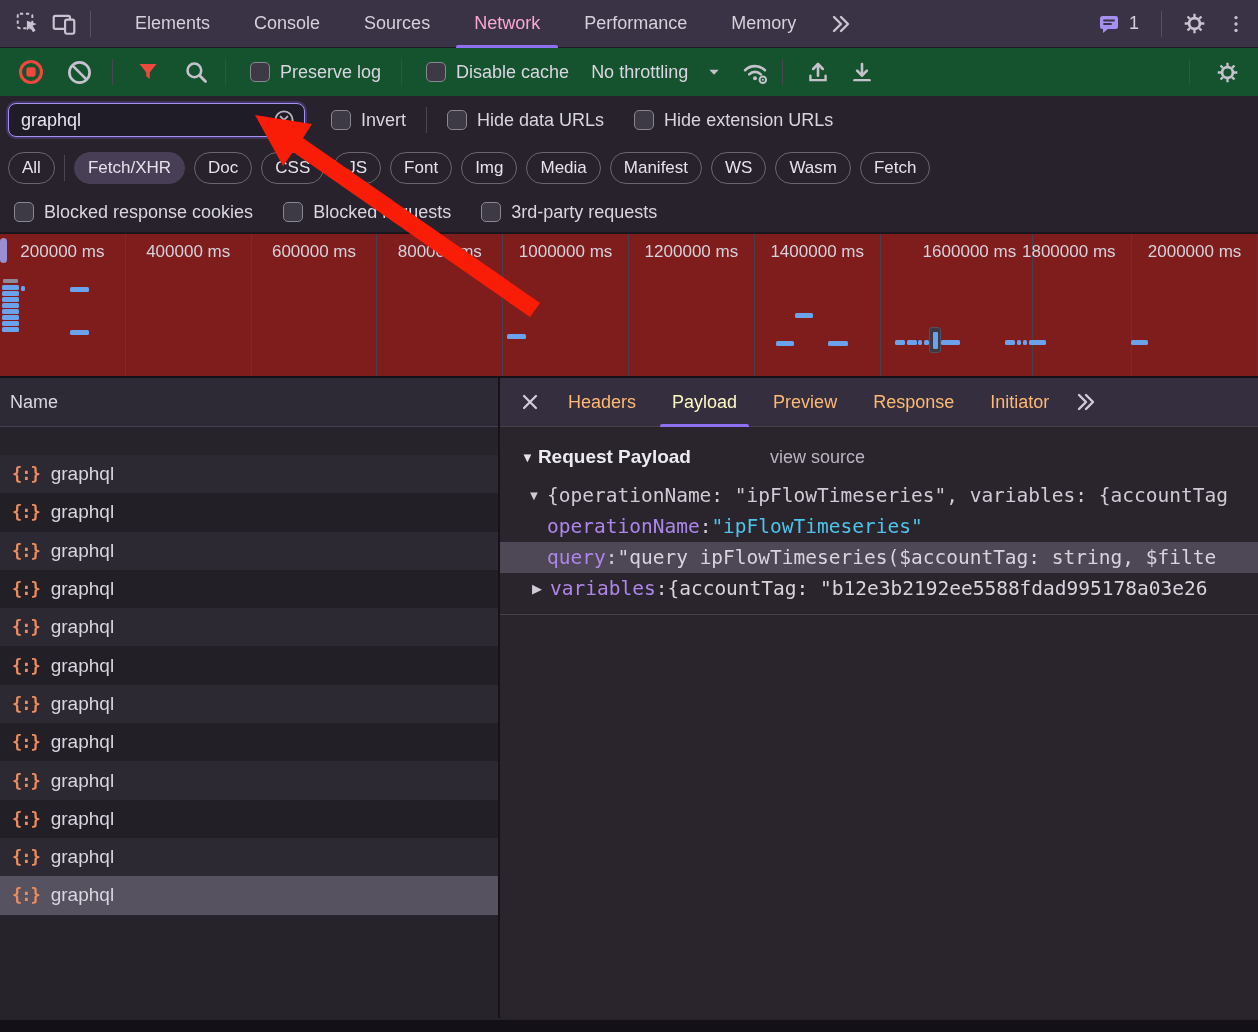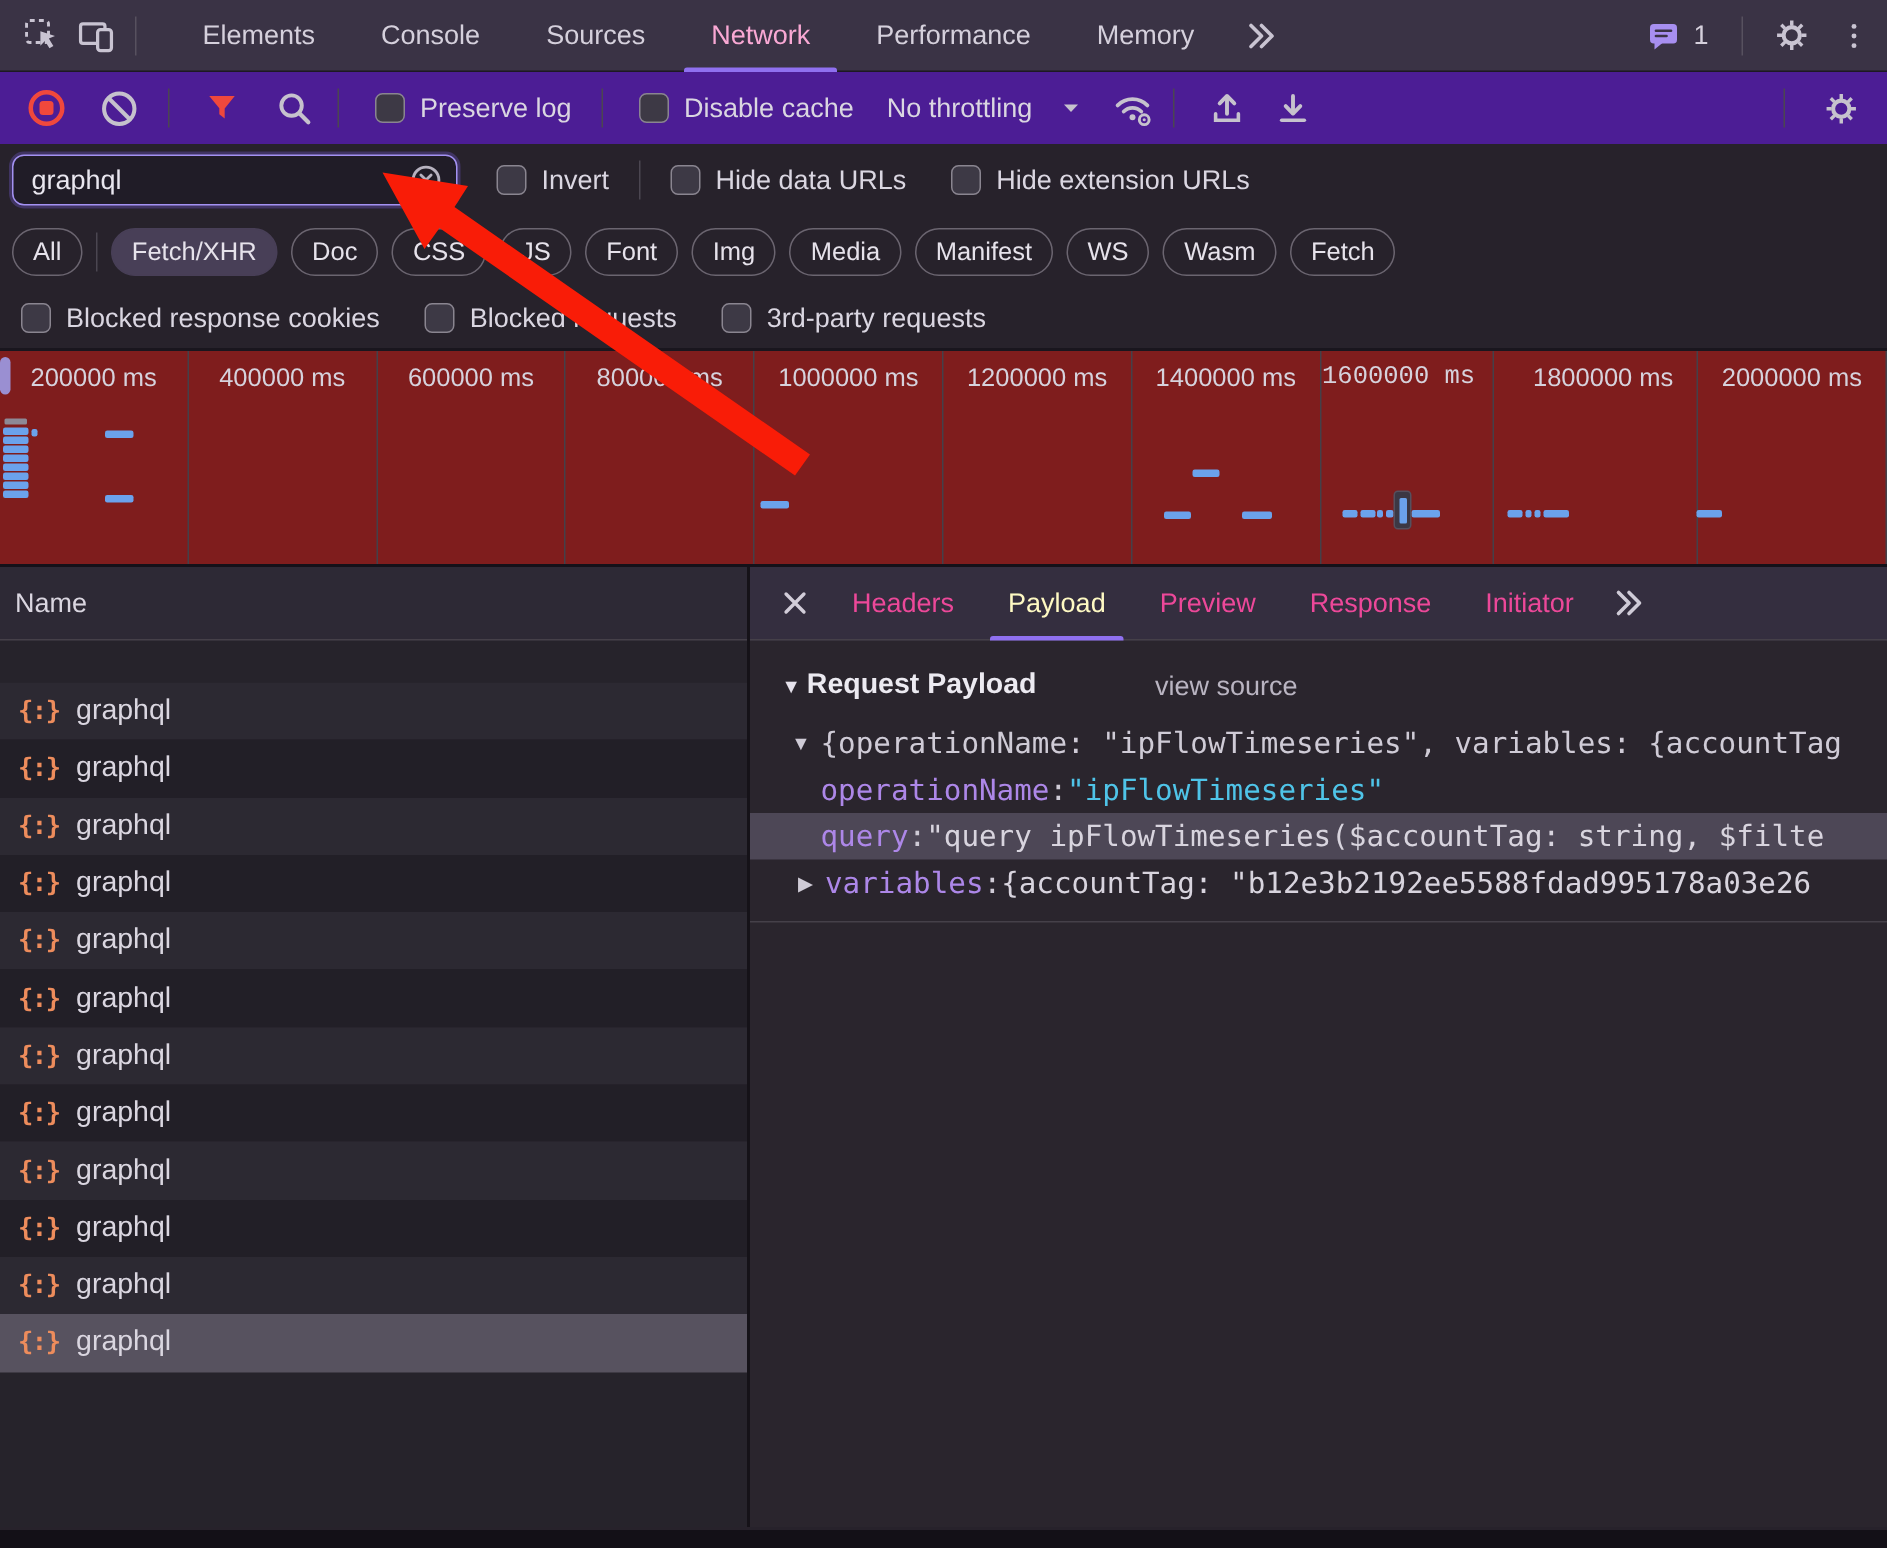--- a/index.html
+++ b/index.html
@@ -21,21 +21,21 @@
     font-size:18px; color:#d5d0dc; white-space:nowrap; }
   .ttab.active { color:#f9a8d4; }
   .ttab.active::after { content:''; position:absolute; left:4px; right:4px; bottom:0;
     height:3px; background:#8f70f0; border-radius:2px 2px 0 0; }
   .more-tabs { color:#c9c4d2; padding:0 10px; display:flex; align-items:center; }
   .tb-right { display:flex; align-items:center; gap:6px; }
   .issues { display:flex; align-items:center; gap:8px; color:#a78ff0; padding:0 8px; }
   .issues .cnt { color:#d5d0dc; font-size:18px; }
 
   
-  .toolbar2 { height:48px; background:#4c1d95; display:flex; align-items:center;
+  .toolbar2 { height:48px; background:#14532d; display:flex; align-items:center;
     padding:0 14px 0 14px; }
   .t2 { display:flex; align-items:center; justify-content:center; width:34px; height:34px;
     color:#c6c2cd; flex:none; }
   .toolbar2 .sep { margin:0 10px; }
   .cb-group { display:flex; align-items:center; gap:10px; font-size:18px; color:#dad6e1;
     white-space:nowrap; }
   .cb { width:20px; height:20px; border:1.5px solid #8a8590; border-radius:5px;
     background:#3d3945; flex:none; }
   .throttle { display:flex; align-items:center; gap:18px; font-size:18px; color:#dad6e1;
     margin-left:22px; white-space:nowrap; }
@@ -91,21 +91,21 @@
   .req-row.selected { background:#57525f; }
   .fetch-ic { font-family:"DejaVu Sans Mono", monospace; font-weight:bold; font-size:17px;
     color:#ed8c5c; letter-spacing:-1px; flex:none; }
 
   .right { flex:1; background:#2a252d; display:flex; flex-direction:column; overflow:hidden; }
   .det-tabs { height:49px; background:#342e3f; border-bottom:1px solid #454049;
     display:flex; align-items:center; padding-left:10px; }
   .dclose { width:40px; height:49px; display:flex; align-items:center; justify-content:center;
     color:#d2cdd9; flex:none; }
   .dtab { position:relative; height:49px; display:flex; align-items:center; padding:0 18px;
-    font-size:18px; color:#ec4899; white-space:nowrap; }
+    font-size:18px; color:#fdba74; white-space:nowrap; }
   .dtab.active { color:#fef9c3; }
   .dtab.active::after { content:''; position:absolute; left:6px; right:6px; bottom:0;
     height:3px; background:#8f70f0; border-radius:2px 2px 0 0; }
   .dmore { margin-left:6px; color:#cfcbd7; }
 
   
   .payload { flex:1; padding-top:13px; overflow:hidden; }
   .pheader { display:flex; align-items:center; height:34px; padding-left:21px; }
   .pheader .tri { font-size:13px; color:#e6e2ec; margin-right:4px; }
   .ptitle { font-size:19px; font-weight:bold; color:#eceaf1; }
@@ -341,21 +341,21 @@
       </div>
       <div class="tl-col" style="left: 503.2px; width: 125.8px;">
         <div class="tl-label">1000000 ms</div>
       </div>
       <div class="tl-col" style="left: 629px; width: 125.8px;">
         <div class="tl-label">1200000 ms</div>
       </div>
       <div class="tl-col" style="left: 754.8px; width: 125.8px;">
         <div class="tl-label">1400000 ms</div>
       </div>
-      <div class="tl-col" style="left: 870px; width: 125.8px; font-family: Liberation Mono, monospace;">
+      <div class="tl-col" style="left: 907px; width: 125.8px;">
         <div class="tl-label">1600000 ms</div>
       </div>
       <div class="tl-col" style="left: 1006.4px; width: 125.8px;">
         <div class="tl-label">1800000 ms</div>
       </div>
       <div class="tl-col" style="left: 1132.2px; width: 125.8px;">
         <div class="tl-label">2000000 ms</div>
       </div>
       <div class="tl-tick" style="left: 3px; top: 45px; width: 15px; height: 4px;"></div>
       <div class="tl-bar" style="left: 2px; top: 51px; width: 17px; height: 5px; background: rgb(107, 162, 236);"></div>

